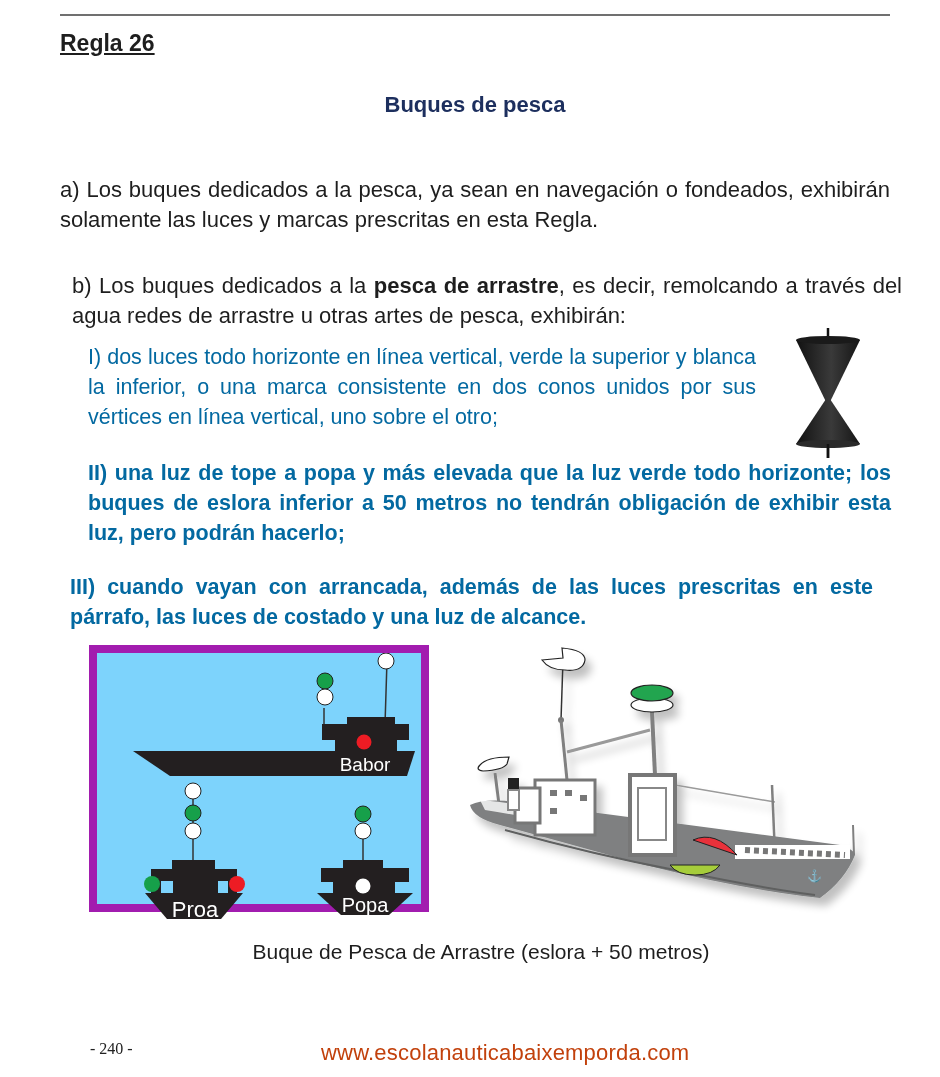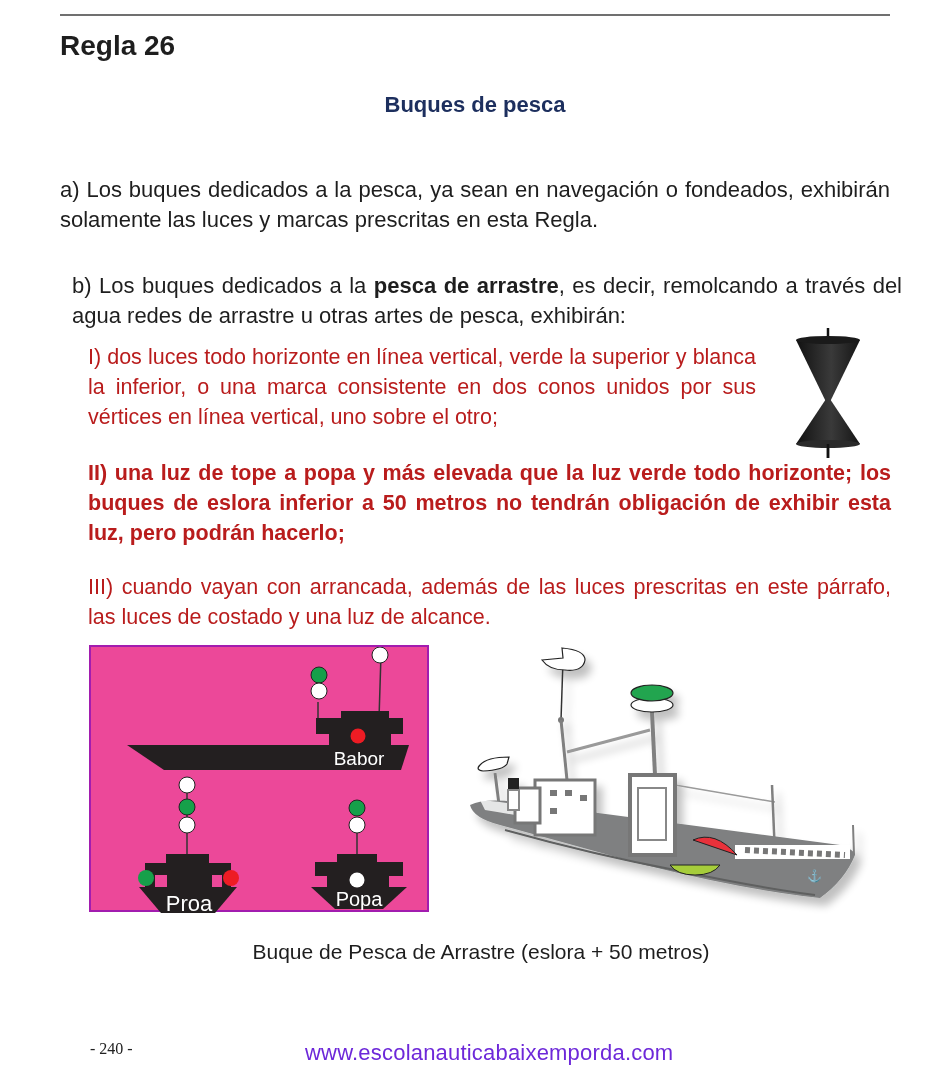--- a/index.html
+++ b/index.html
@@ -1,36 +1,36 @@
 <!DOCTYPE html>
 <html><head>
 <meta charset="utf-8">
 <style>
   html, body { margin: 0; padding: 0; background: #ffffff; }
   body { width: 940px; height: 1077px; position: relative; overflow: hidden;
          font-family: "Liberation Sans", sans-serif; color: #1a1a1a; }
   .rule-line { position: absolute; left: 60px; top: 14px; width: 830px; height: 2px; background: #707070; }
-  .rule-title { position: absolute; left: 60px; top: 30px; font-size: 28px; font-weight: bold; color: #1e1e1e; }
+  .rule-title { position: absolute; left: 60px; top: 30px; font-size: 23px; font-weight: bold; color: #1e1e1e; text-decoration: underline; }
   .section-title { position: absolute; left: 0; width: 950px; top: 92px; text-align: center;
                    font-size: 22px; font-weight: bold; color: #1d2f5e; }
   .para { position: absolute; font-size: 22px; line-height: 30px; color: #1e1e1e; text-align: justify; }
   .para-a { left: 60px; top: 175px; width: 830px; }
   .para-b { left: 60px; top: 259px; width: 830px; }
-  .item { position: absolute; font-size: 21.5px; line-height: 30px; color: #b91c1c; text-align: justify; }
+  .item { position: absolute; font-size: 21.5px; line-height: 30px; color: #0369a1; text-align: justify; }
   .item-1 { left: 88px; top: 342px; width: 668px; }
   .item-2 { left: 88px; top: 458px; width: 803px; font-weight: bold; }
-  .item-3 { left: 88px; top: 572px; width: 803px; }
+  .item-3 { left: 70px; top: 572px; width: 803px; font-weight: bold; }
   .cone-mark { position: absolute; left: 790px; top: 318px; width: 75px; height: 140px; }
   .diagram-box { position: absolute; left: 89px; top: 645px; width: 340px; height: 267px;
-                 background: #ec4899; border: 2px solid #a21caf; box-sizing: border-box; }
+                 background: #7dd3fc; border: 8px solid #a21caf; box-sizing: border-box; }
   .diagram-box svg { position: absolute; left: 0; top: 0; }
   .ship-illus { position: absolute; left: 445px; top: 640px; width: 425px; height: 290px; }
   .caption { position: absolute; left: 0; width: 962px; top: 940px; text-align: center; font-size: 21px; color: #1e1e1e; }
   .page-num { position: absolute; left: 90px; top: 1040px; font-family: "Liberation Serif", serif; font-size: 16px; color: #222; }
-  .website { position: absolute; left: 305px; top: 1040px; font-size: 22px; color: #6d28d9; letter-spacing: 0.2px; }
+  .website { position: absolute; left: 321px; top: 1040px; font-size: 22px; color: #c2410c; letter-spacing: 0.2px; }
   .lbl { font-family: "Liberation Sans", sans-serif; fill: #ffffff; }
 </style>
 </head>
 <body>
 
 <div class="rule-line"></div>
 <div class="rule-title">Regla 26</div>
 <div class="section-title">Buques de pesca</div>
 
 <p class="para para-a" style="margin:0">a) Los buques dedicados a la pesca, ya sean en navegación o fondeados, exhibirán solamente las luces y marcas prescritas en esta Regla.</p>

